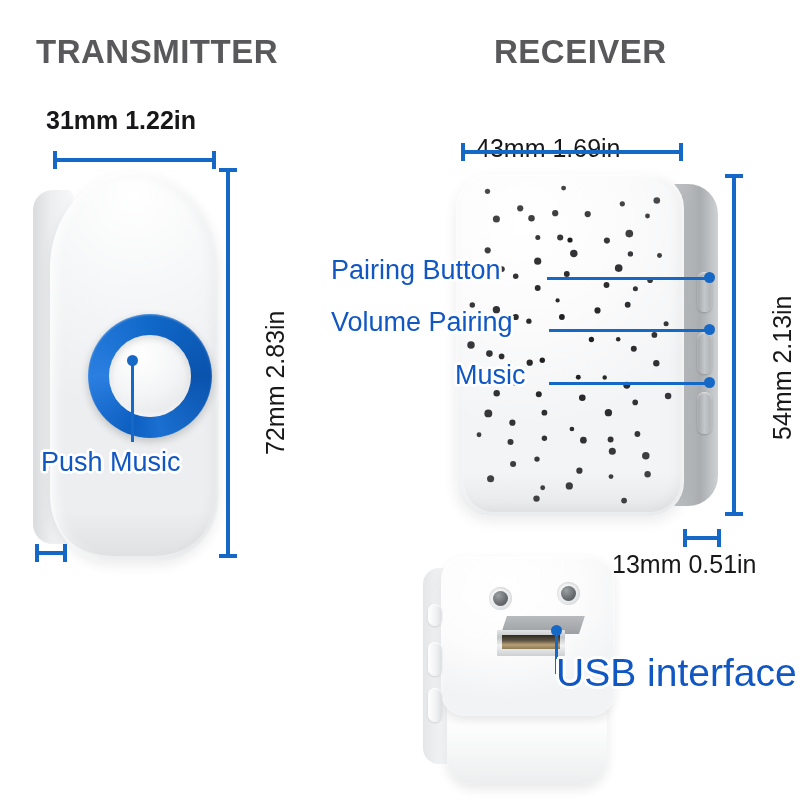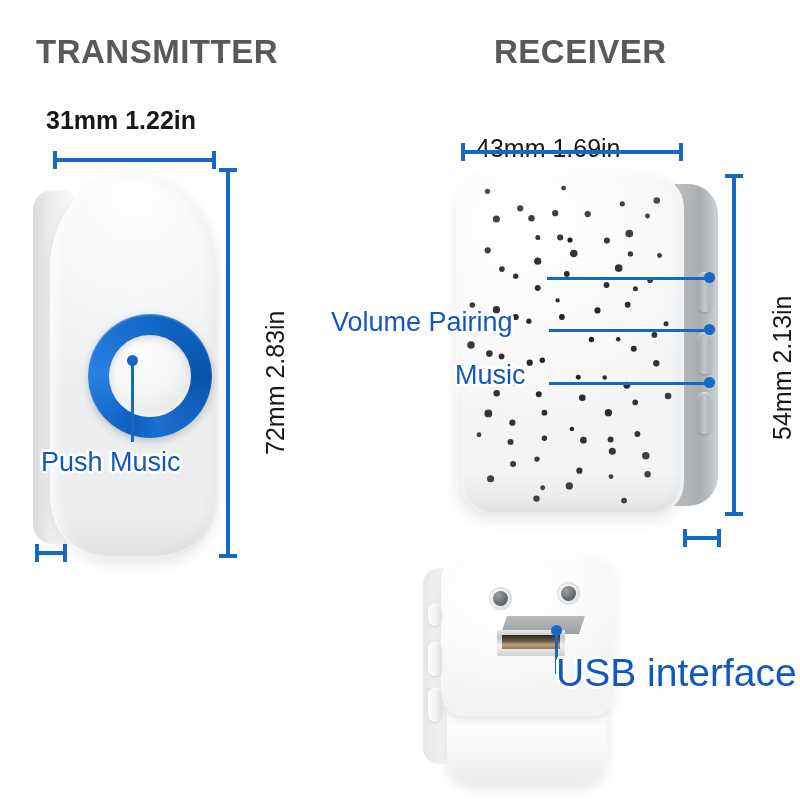--- a/index.html
+++ b/index.html
@@ -417,21 +417,23 @@
     <div class="rx-sidebtn" id="rx-btn-3" style="top:218px; height:42px;"></div>
   </div>
 
   <div class="dim-text" style="left:476px; top:106px;margin-top:28px;">43mm  1.69in</div>
   <div class="dim-h" style="left:461px; top:150px; width:222px;"></div>
 
   <div class="dim-v" style="left:732px; top:174px; height:342px;"></div>
   <div class="dim-text vertical" style="left:768px; top:440px;">54mm  2.13in</div>
 
   <div class="dim-h" style="left:683px; top:536px; width:38px;"></div>
-
+  <div class="dim-text" style="left:612px; top:550px;">13mm  0.51in</div>
+
+  <div class="callout" style="left:331px; top:255px;">Pairing Button</div>
   <div class="leader leader-h" style="left:547px; top:277px; width:163px;"></div>
   <div class="leader-dot" style="left:704px; top:272px;"></div>
 
   <div class="callout" style="left:331px; top:307px;">Volume Pairing</div>
   <div class="leader leader-h" style="left:549px; top:329px; width:161px;"></div>
   <div class="leader-dot" style="left:704px; top:324px;"></div>
 
   <div class="callout" style="left:455px; top:360px;">Music</div>
   <div class="leader leader-h" style="left:549px; top:382px; width:161px;"></div>
   <div class="leader-dot" style="left:704px; top:377px;"></div>

